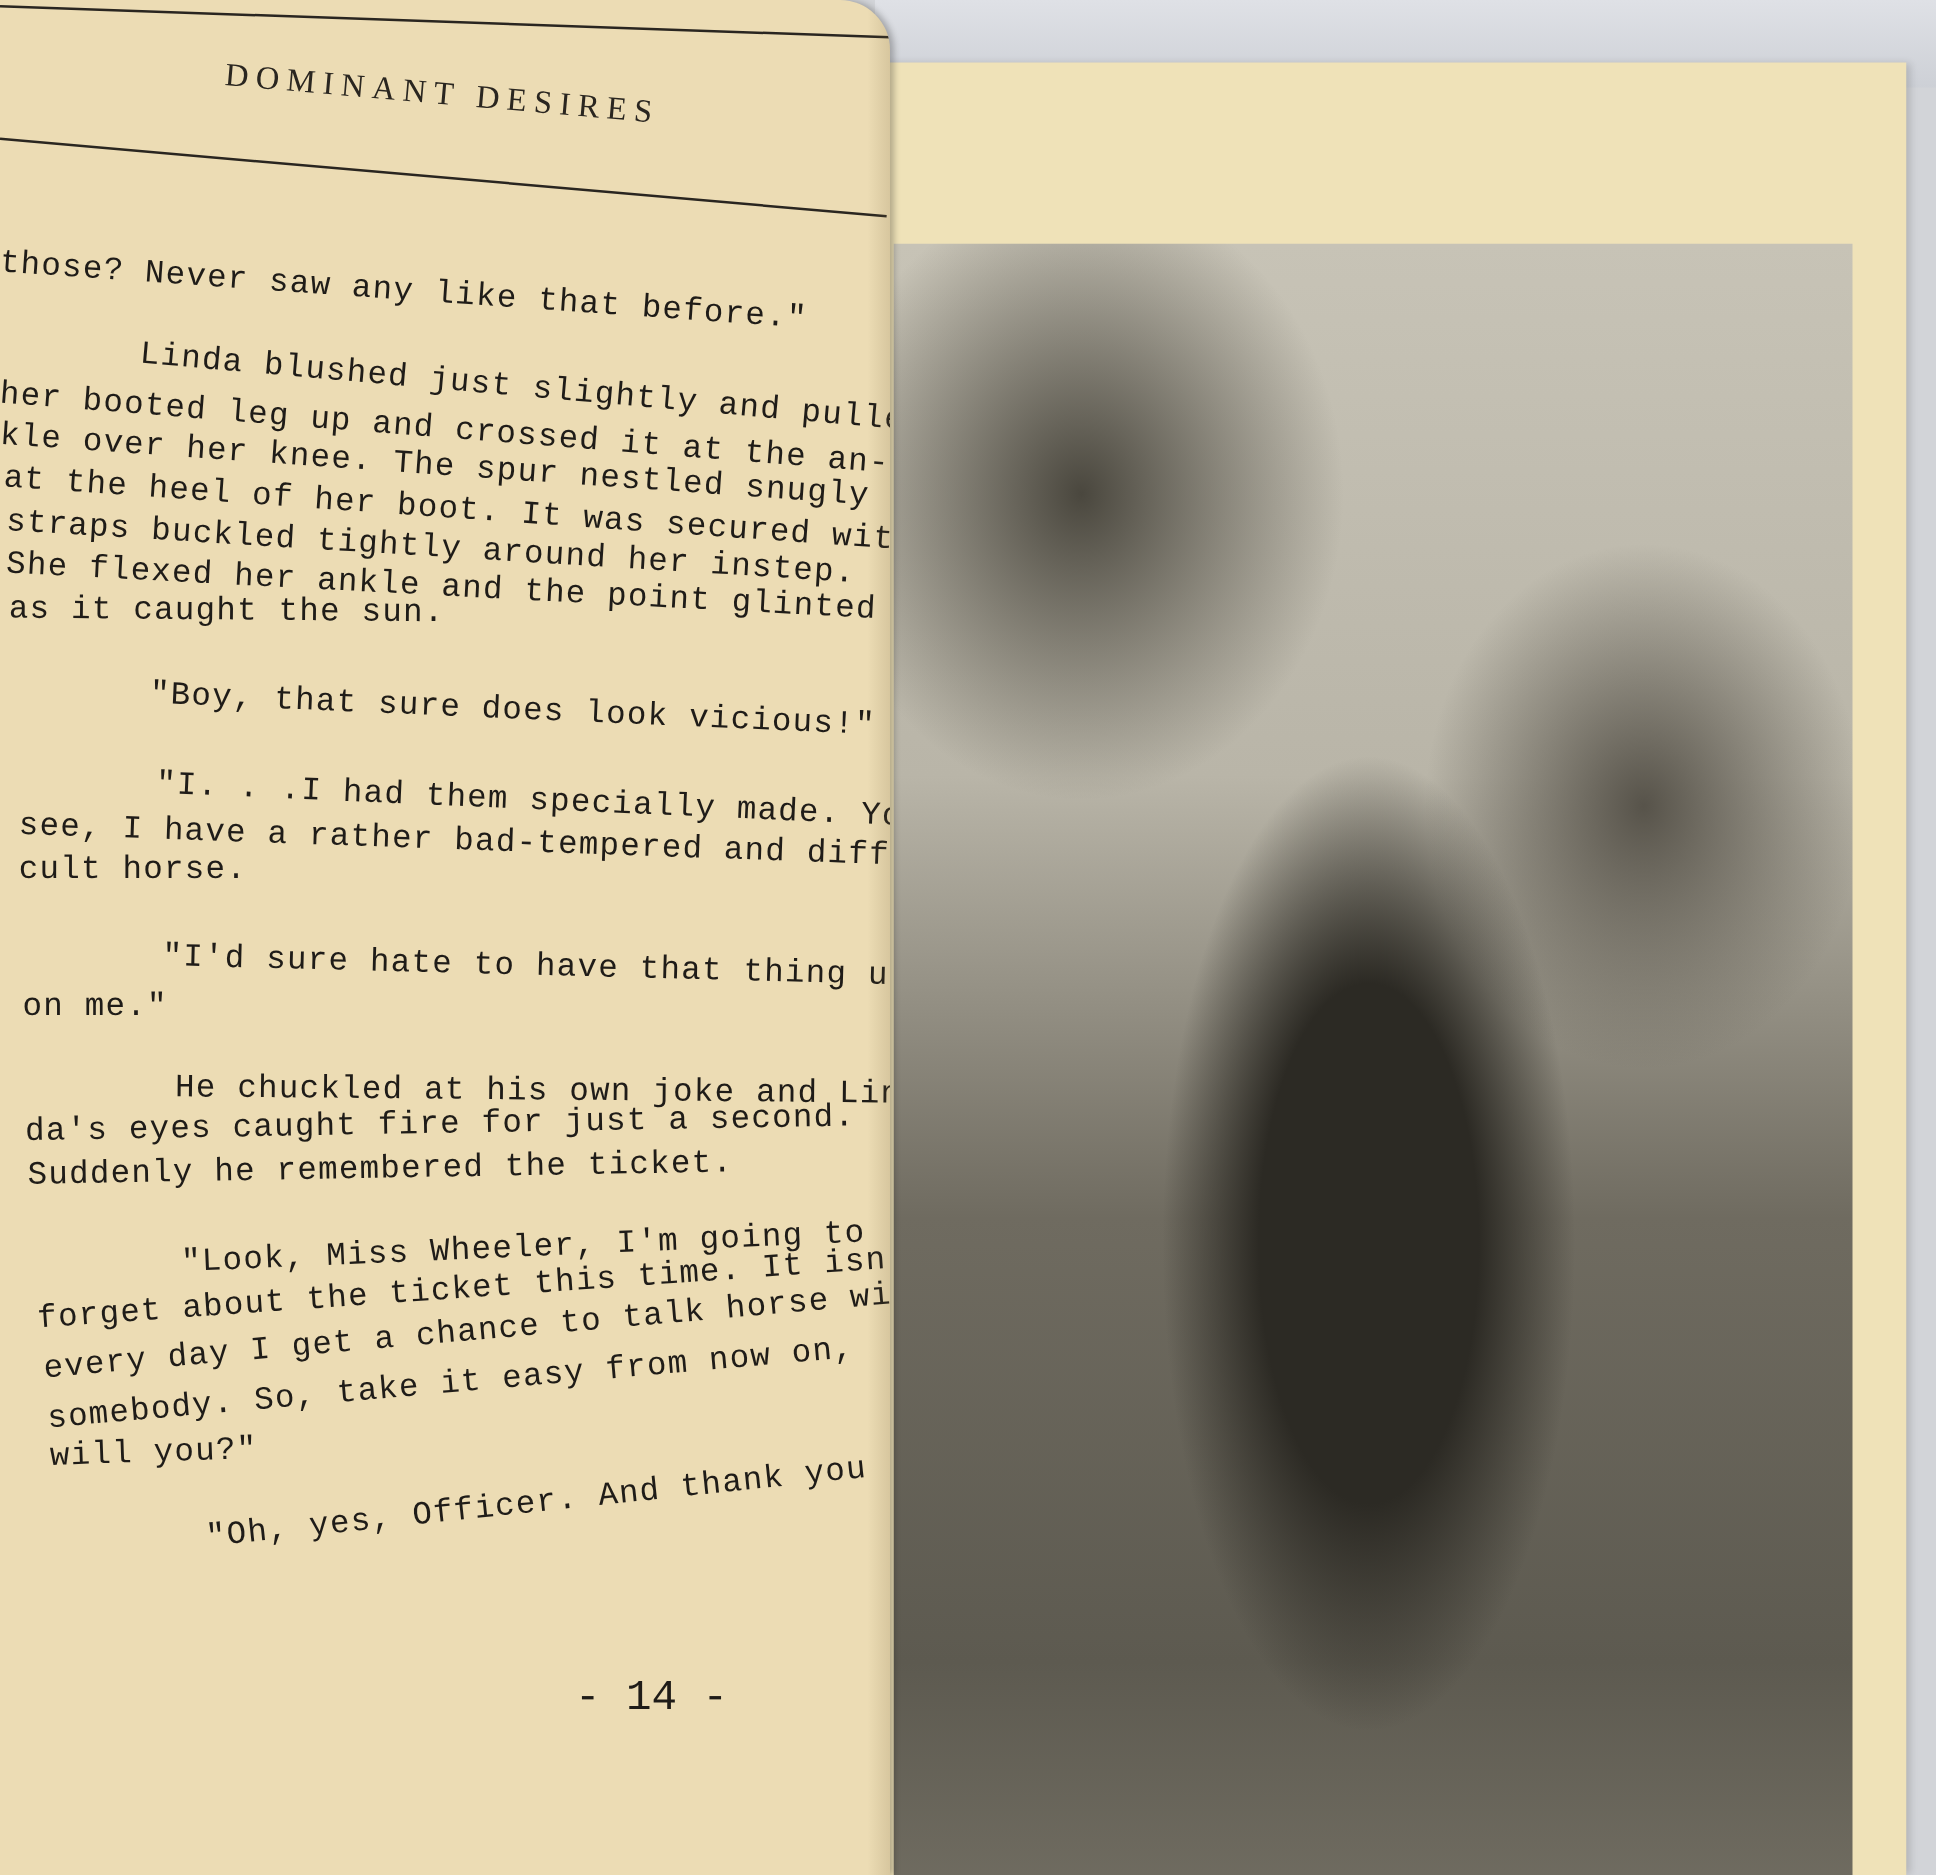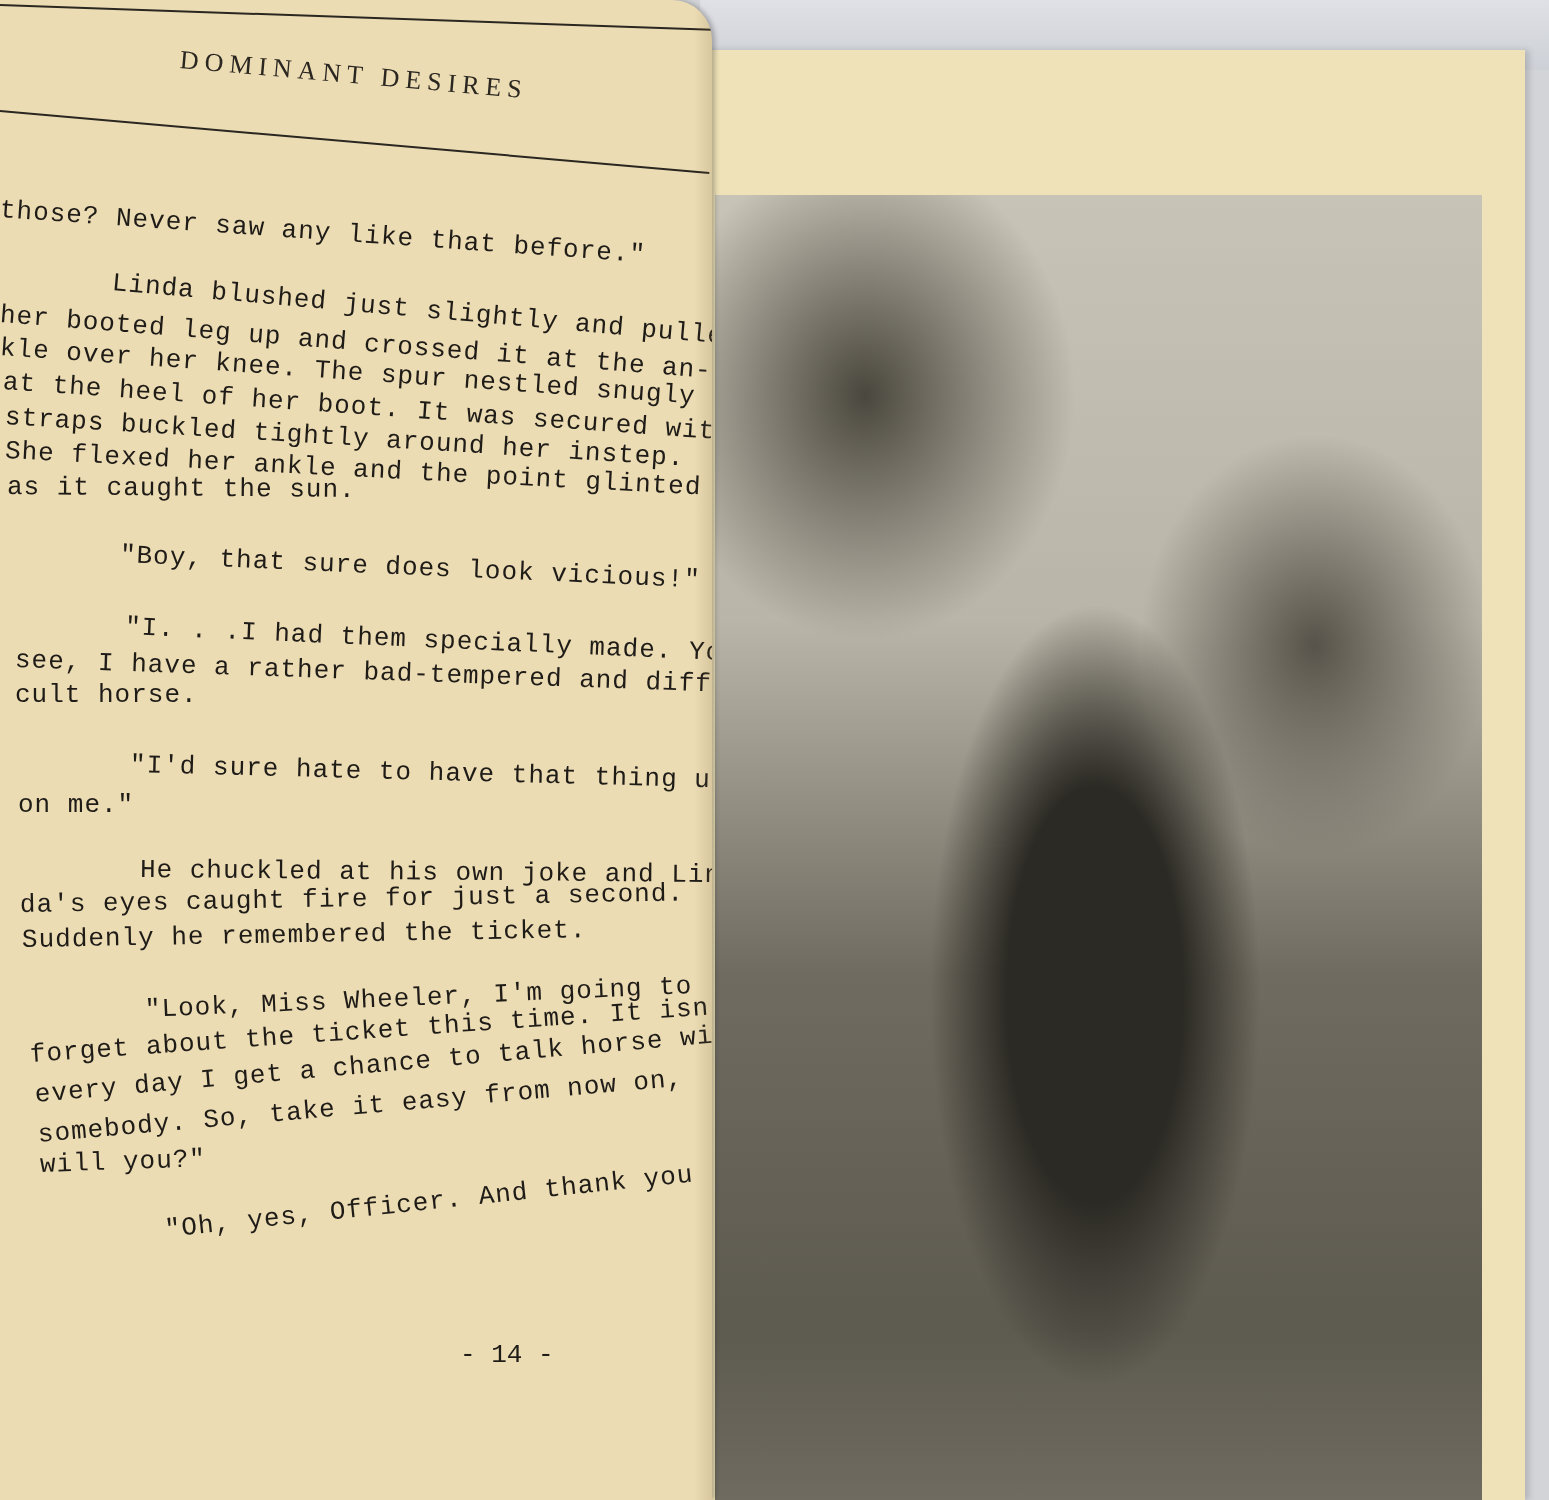--- a/index.html
+++ b/index.html
@@ -55,21 +55,21 @@
     .header-line-bottom {
       position: absolute; left: 0; top: 110px; width: 712px; height: 2px; background: #2a2620;
       transform: rotate(5deg); transform-origin: left;
     }
     .text-line {
       position: absolute; white-space: nowrap; color: #1f1c18;
       font-size: 26px; letter-spacing: 1px;
       transform-origin: left center;
     }
     .page-number {
-      position: absolute; left: 460px; top: 1340px; font-size: 26px; color: #1f1c18;
+      position: absolute; left: 460px; top: 1340px; font-size: 34px; color: #1f1c18;
     }
   </style>
 </head>
 <body>
 
 <div class="backdrop-top"></div>
 
 <div class="right-page"></div>
 <div class="photo-box">
   <div class="photo-frame" style="left:0;top:0;height:1418px;"></div>

